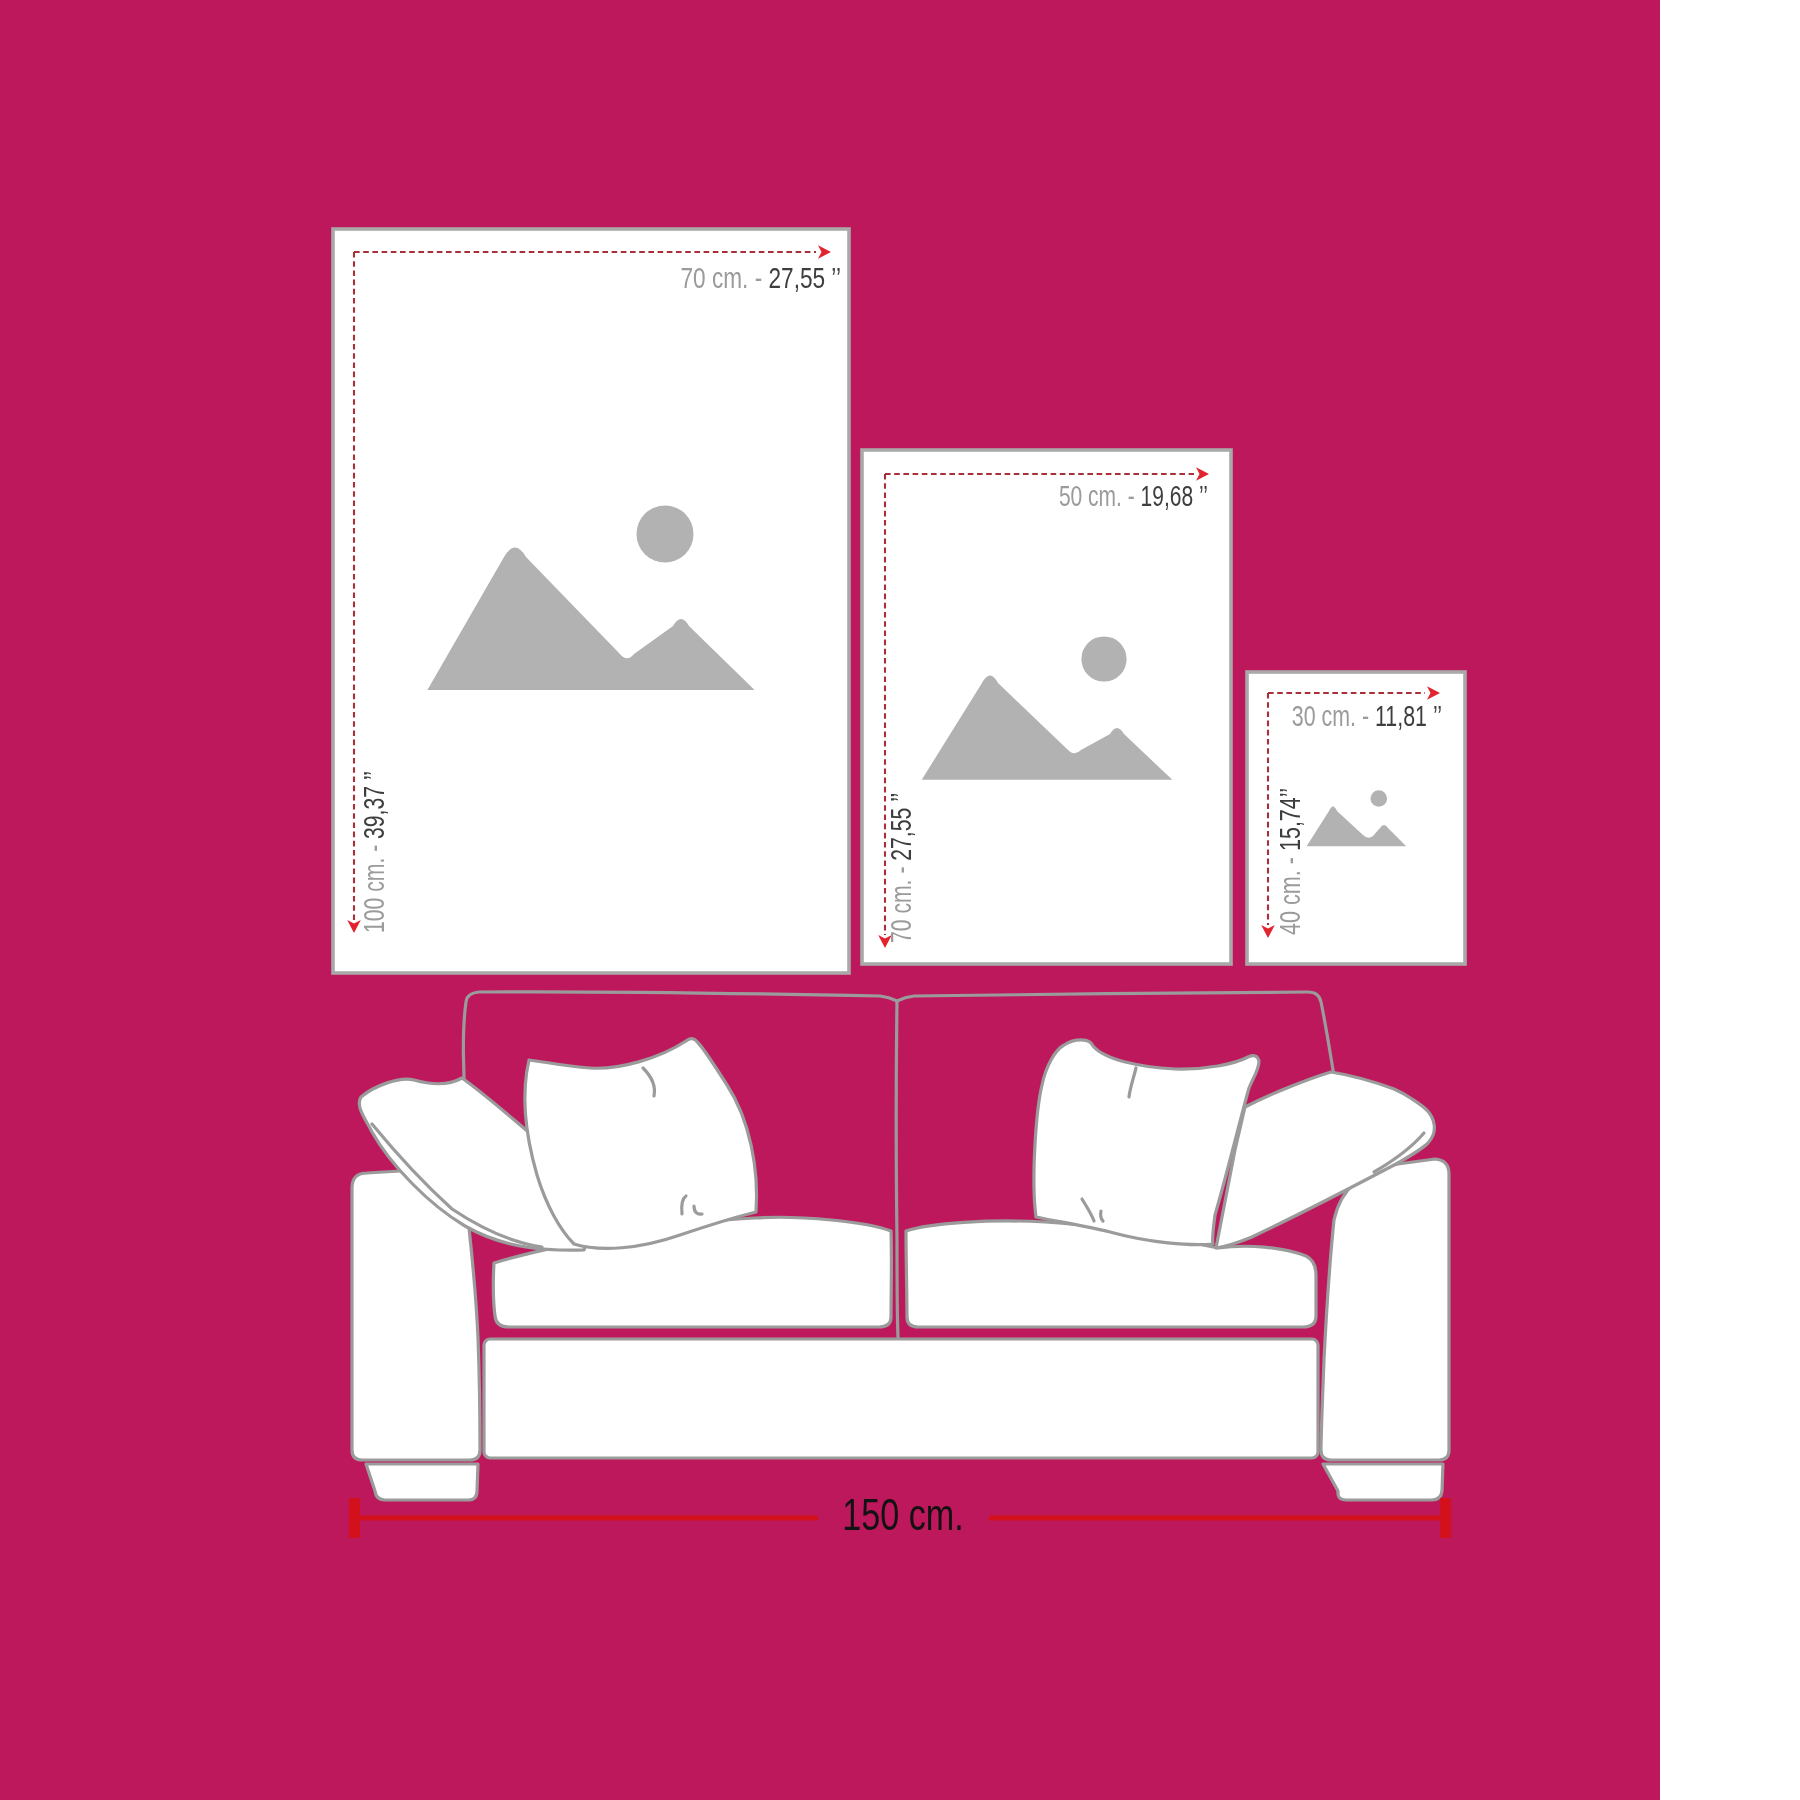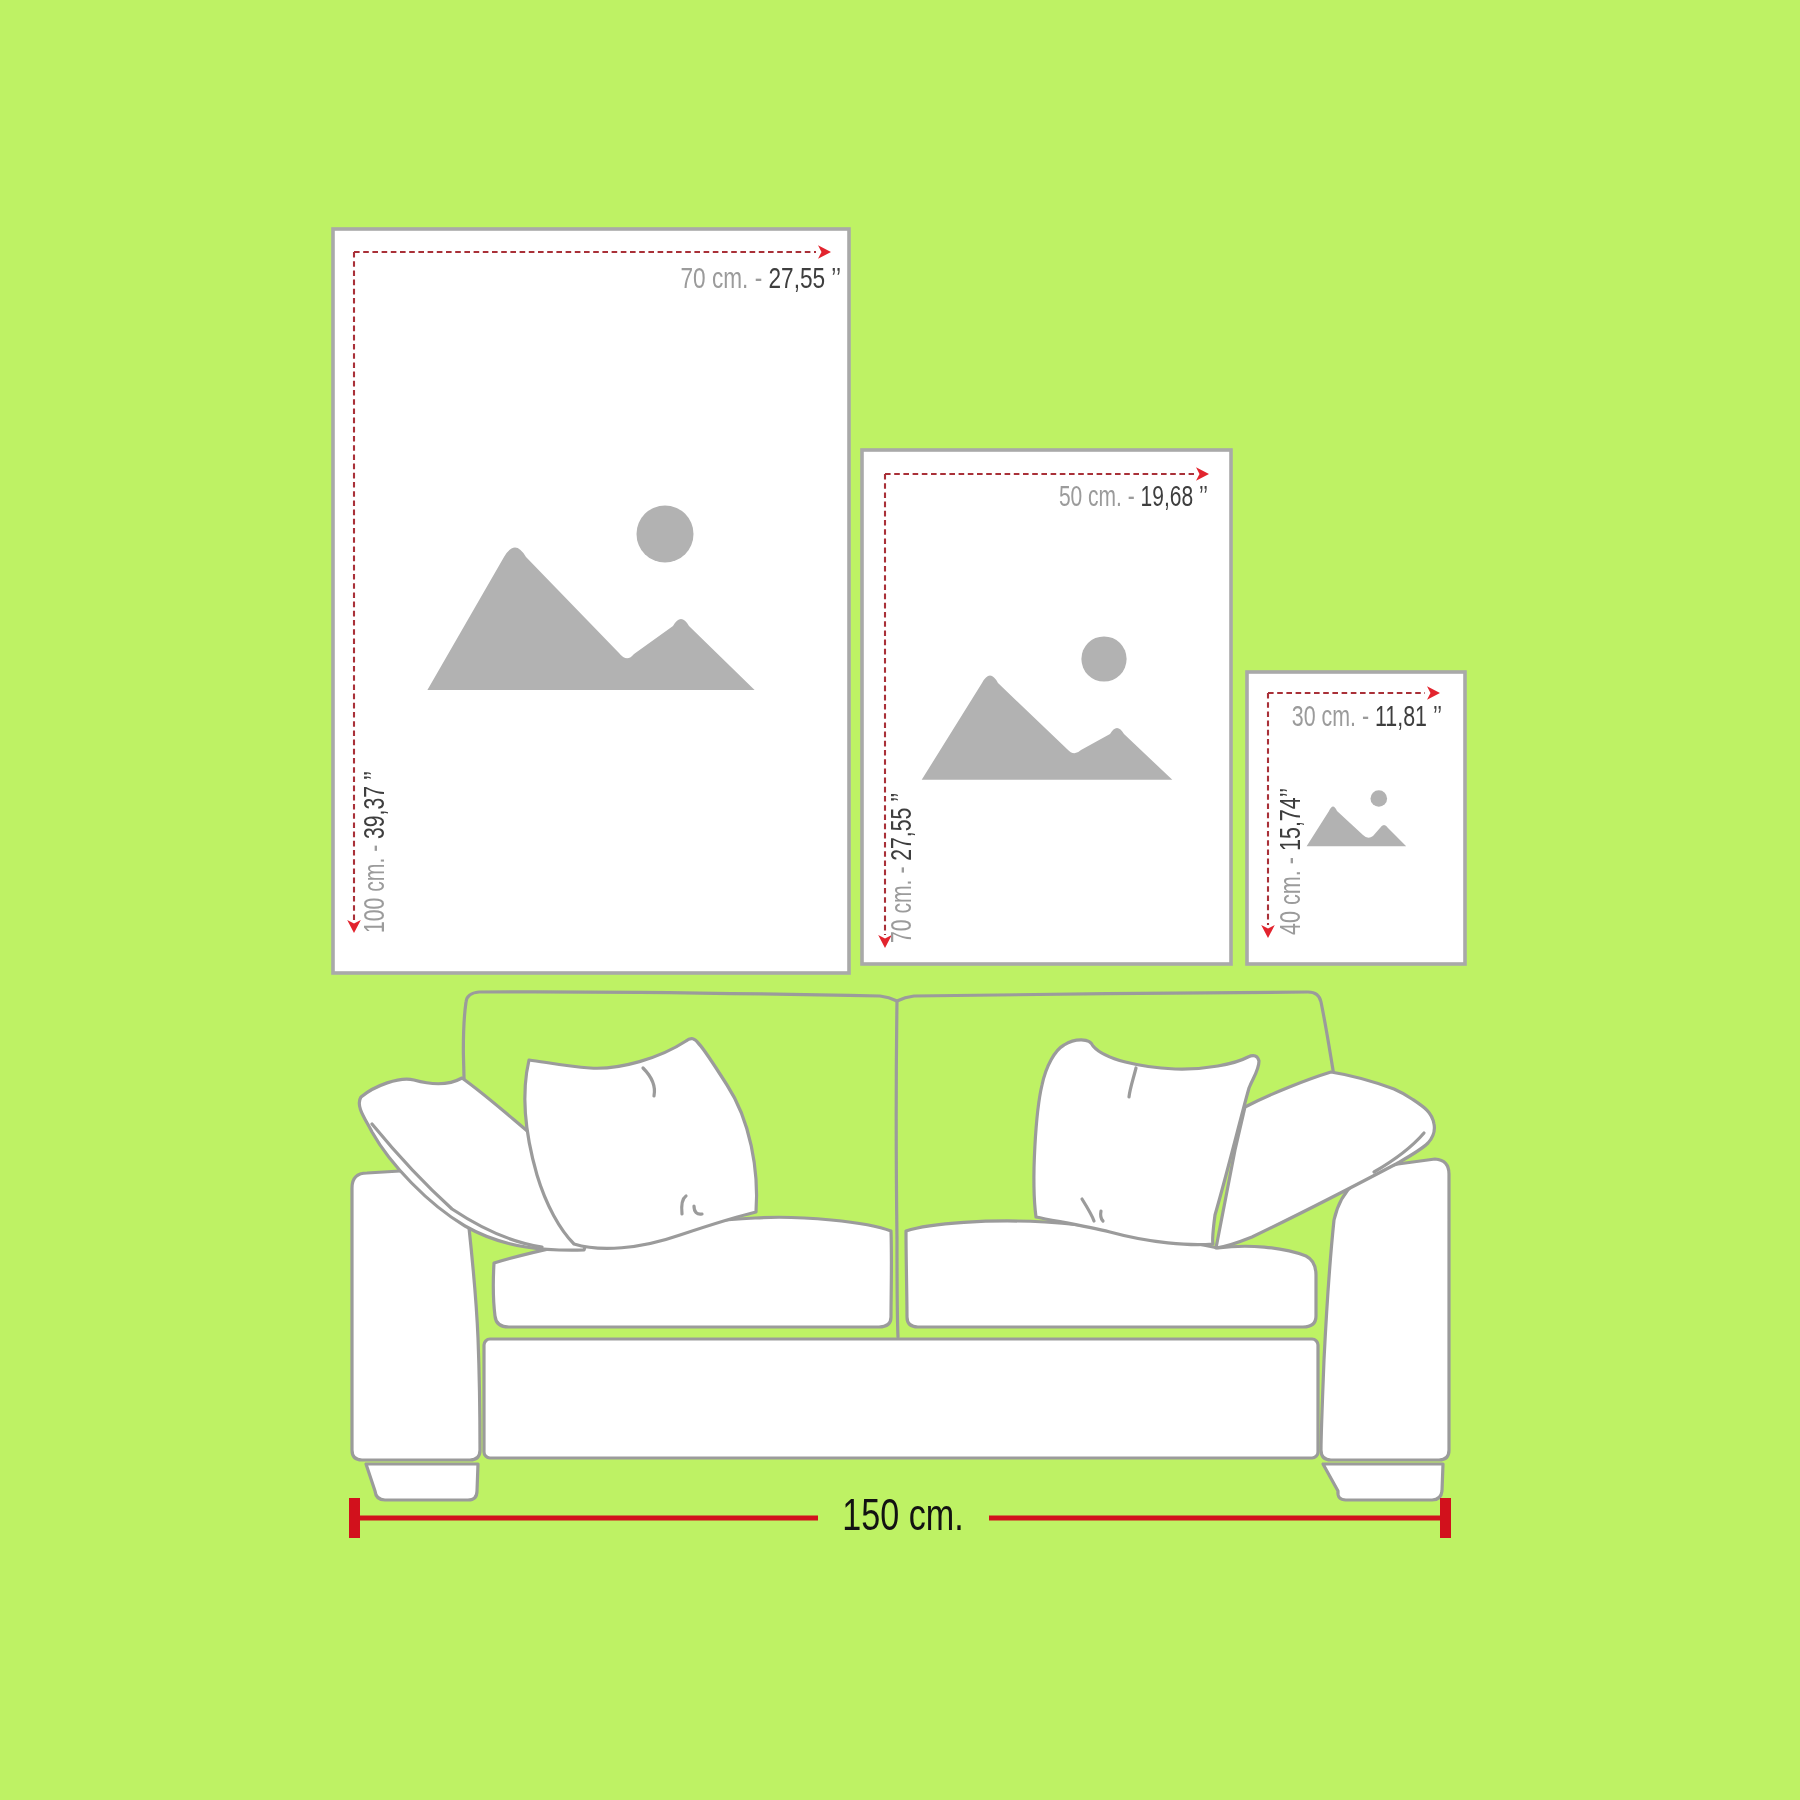--- a/index.html
+++ b/index.html
@@ -1,16 +1,16 @@
 <!DOCTYPE html>
 <html><head>
 <meta charset="utf-8">
 <style>
   html,body{margin:0;padding:0;background:#ffffff;}
-  .stage{width:1800px;height:1800px;position:relative;background:#bef264;}
+  .stage{width:1660px;height:1800px;position:relative;background:#be185d;}
   text{font-family:"Liberation Sans", sans-serif;}
 </style>
 </head>
 <body>
 <div class="stage">
 <svg width="1800" height="1800" viewBox="0 0 1800 1800">
 <defs></defs>
 
 <rect x="333" y="229" width="516" height="744" fill="#ffffff" stroke="#a9a9a9" stroke-width="3.6"></rect>
 

